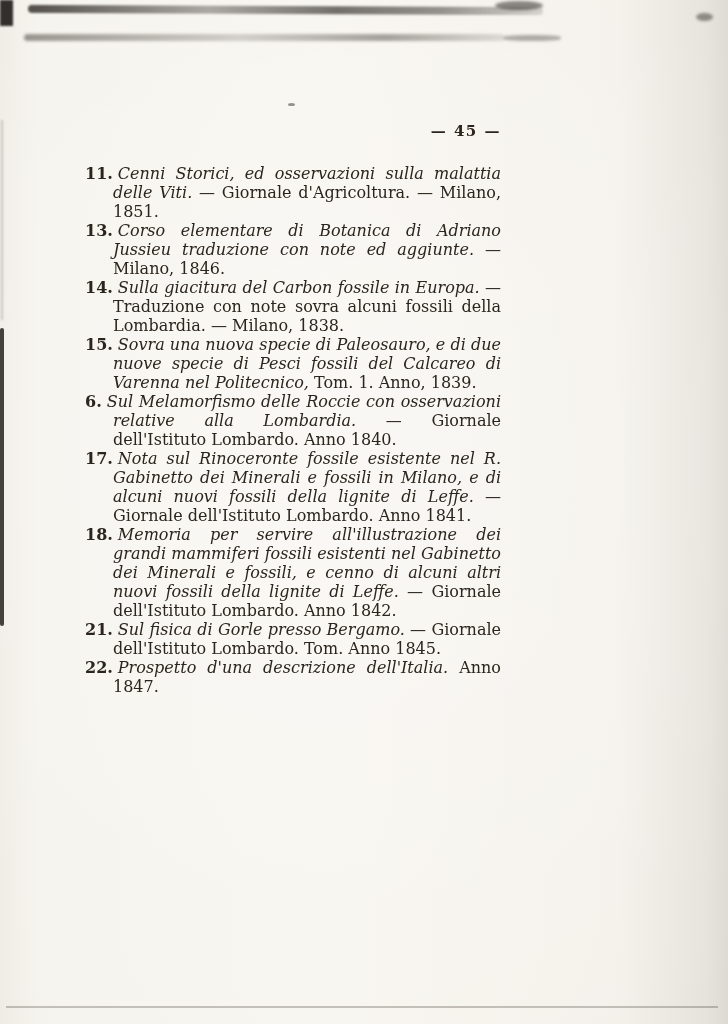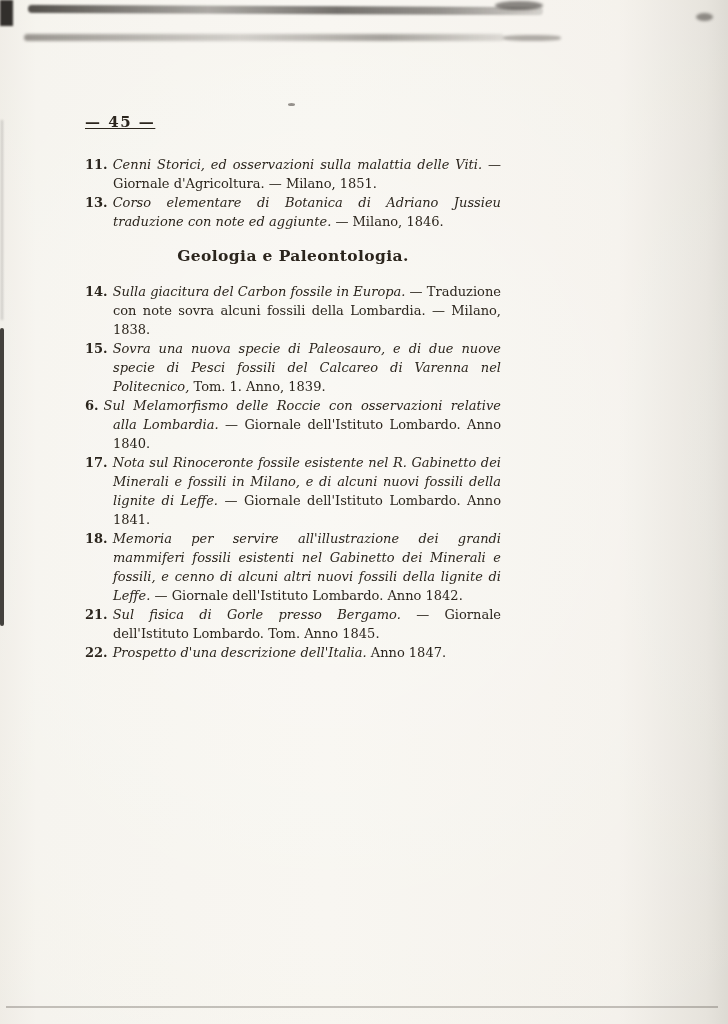--- a/index.html
+++ b/index.html
@@ -47,30 +47,29 @@
 
   
   .content {
     position: absolute;
     left: 85px;
     top: 106px;
     width: 416px;
     color: #2b251d;
   }
   .page-number {
-    text-align: left;
+    text-align: right;
     font-size: 15px;
     letter-spacing: 1.5px;
     font-weight: bold;
-    margin: 7px 0 24px 0;
-    text-decoration: underline;
+    margin: 16px 0 24px 0;
   }
   .entries { margin: 0; padding: 0; }
   .entry {
-    font-size: 13px;
+    font-size: 16px;
     line-height: 19px;
     text-align: justify;
     padding-left: 28px;
     text-indent: -28px;
     margin: 0;
   }
   .entry .num {
     font-style: normal;
     font-weight: bold;
     padding-right: 5px;
@@ -103,21 +102,20 @@
 <div class="artifact a-speck-45"></div>
 
 <div class="content">
   <div class="page-number">— 45 —</div>
 
   <div class="entries" id="entries-top">
       <p class="entry"><span class="num">11.</span><span class="seg-title">Cenni Storici, ed osservazioni sulla malattia delle Viti.</span><span class="seg-plain"> — Giornale d'Agricoltura. — Milano, 1851.</span></p>
       <p class="entry"><span class="num">13.</span><span class="seg-title">Corso elementare di Botanica di Adriano Jussieu traduzione con note ed aggiunte.</span><span class="seg-plain"> — Milano, 1846.</span></p>
     </div>
 
-  <div class="section-heading">Geologia e Paleontologia.</div>
 
   <div class="entries" id="entries-bottom">
       <p class="entry"><span class="num">14.</span><span class="seg-title">Sulla giacitura del Carbon fossile in Europa.</span><span class="seg-plain"> — Traduzione con note sovra alcuni fossili della Lombardia. — Milano, 1838.</span></p>
       <p class="entry"><span class="num">15.</span><span class="seg-title">Sovra una nuova specie di Paleosauro, e di due nuove specie di Pesci fossili del Calcareo di Varenna nel Politecnico,</span><span class="seg-plain"> Tom. 1. Anno, 1839.</span></p>
       <p class="entry"><span class="num">6.</span><span class="seg-title">Sul Melamorfismo delle Roccie con osservazioni relative alla Lombardia.</span><span class="seg-plain"> — Giornale dell'Istituto Lombardo. Anno 1840.</span></p>
       <p class="entry"><span class="num">17.</span><span class="seg-title">Nota sul Rinoceronte fossile esistente nel R. Gabinetto dei Minerali e fossili in Milano, e di alcuni nuovi fossili della lignite di Leffe.</span><span class="seg-plain"> — Giornale dell'Istituto Lombardo. Anno 1841.</span></p>
       <p class="entry"><span class="num">18.</span><span class="seg-title">Memoria per servire all'illustrazione dei grandi mammiferi fossili esistenti nel Gabinetto dei Minerali e fossili, e cenno di alcuni altri nuovi fossili della lignite di Leffe.</span><span class="seg-plain"> — Giornale dell'Istituto Lombardo. Anno 1842.</span></p>
       <p class="entry"><span class="num">21.</span><span class="seg-title">Sul fisica di Gorle presso Bergamo.</span><span class="seg-plain"> — Giornale dell'Istituto Lombardo. Tom. Anno 1845.</span></p>
       <p class="entry"><span class="num">22.</span><span class="seg-title">Prospetto d'una descrizione dell'Italia.</span><span class="seg-plain"> Anno 1847.</span></p>
     </div>

